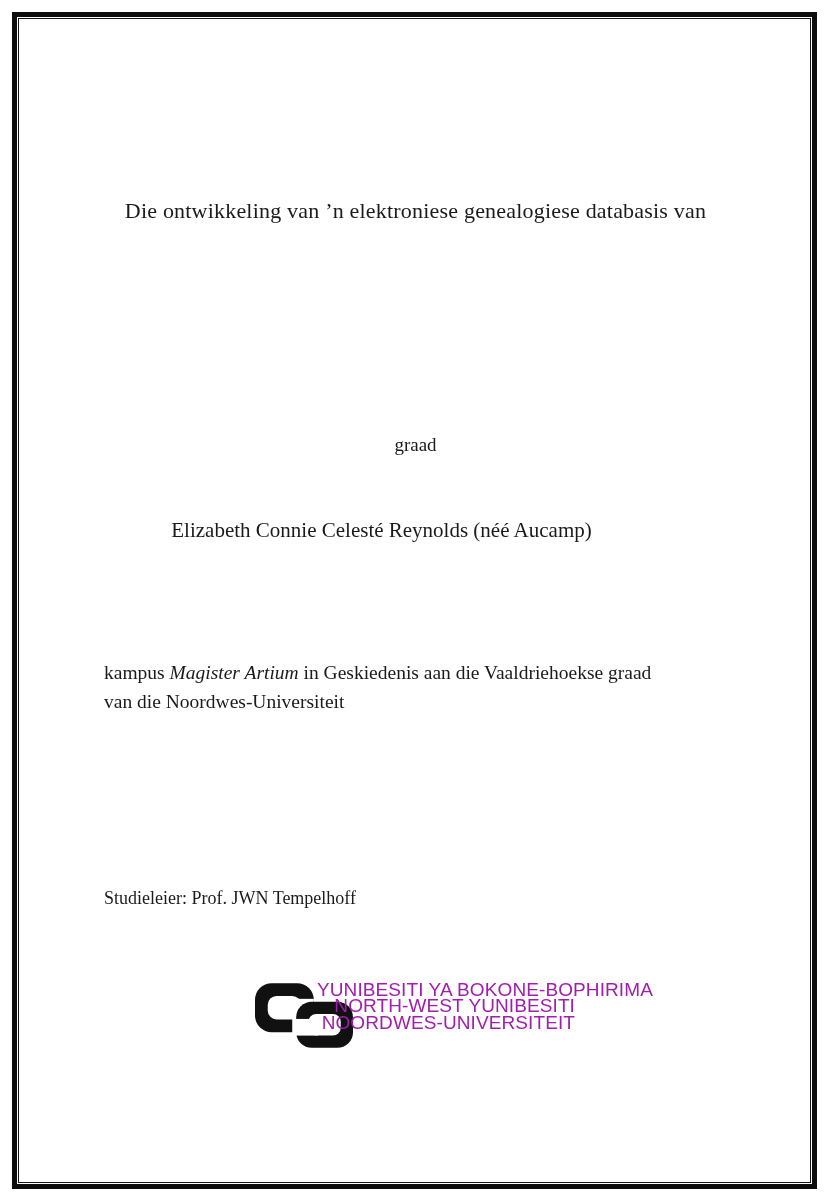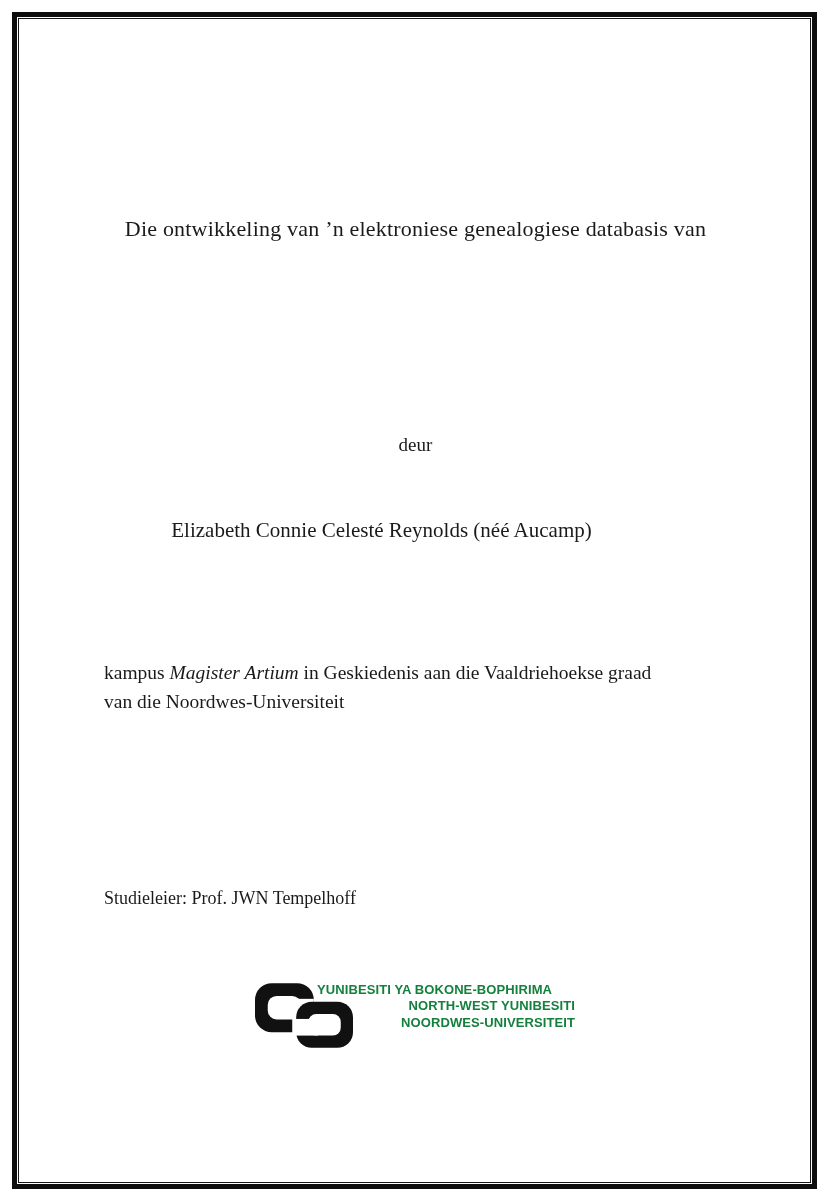--- a/index.html
+++ b/index.html
@@ -37,21 +37,21 @@
   .content {
     position: absolute;
     left: 0;
     top: 0;
     width: 831px;
     height: 1200px;
   }
   .thesis-title {
     position: absolute;
     left: 0;
-    top: 208px;
+    top: 190px;
     width: 831px;
     text-align: center;
     font-size: 22px;
     line-height: 41px;
     letter-spacing: 0.2px;
     white-space: nowrap;
   }
   .byline-label {
     position: absolute;
     left: 0;
@@ -111,45 +111,44 @@
     height: 67px;
     display: block;
   }
   .nwu-text {
     position: absolute;
     left: 62px;
     top: 2px;
     width: 258px;
     text-align: right;
     font-family: "Liberation Sans", "DejaVu Sans", sans-serif;
-    font-size: 13px;
+    font-size: 19px;
     line-height: 16.4px;
     letter-spacing: 0.1px;
-    color: #15803d;
+    color: #a21caf;
     white-space: nowrap;
-    font-weight: bold;
   }
   .nwu-text .l1 { text-align: left; }
 </style>
 </head>
 <body>
 
 <div class="page">
 
   <div class="frame-outer">
     <div class="frame-inner"></div>
   </div>
 
   <div class="content">
 
     <div class="thesis-title">
       <div>Die ontwikkeling van ’n elektroniese genealogiese databasis van</div>
     </div>
 
-    <div class="byline-label">deur</div>
+    <div class="byline-label">graad</div>
 
     <div class="author-name">Elizabeth Connie Celesté Reynolds (néé Aucamp)</div>
 
     <div class="degree-statement">
       <div class="st-line2"><span>kampus </span><span class="st-italic">Magister Artium</span><span> in Geskiedenis aan die Vaaldriehoekse graad</span></div>
       <div class="st-line3">van die Noordwes-Universiteit</div>
     </div>
 
     <div class="supervisor-block">
       <div>Studieleier: Prof. JWN Tempelhoff</div>

